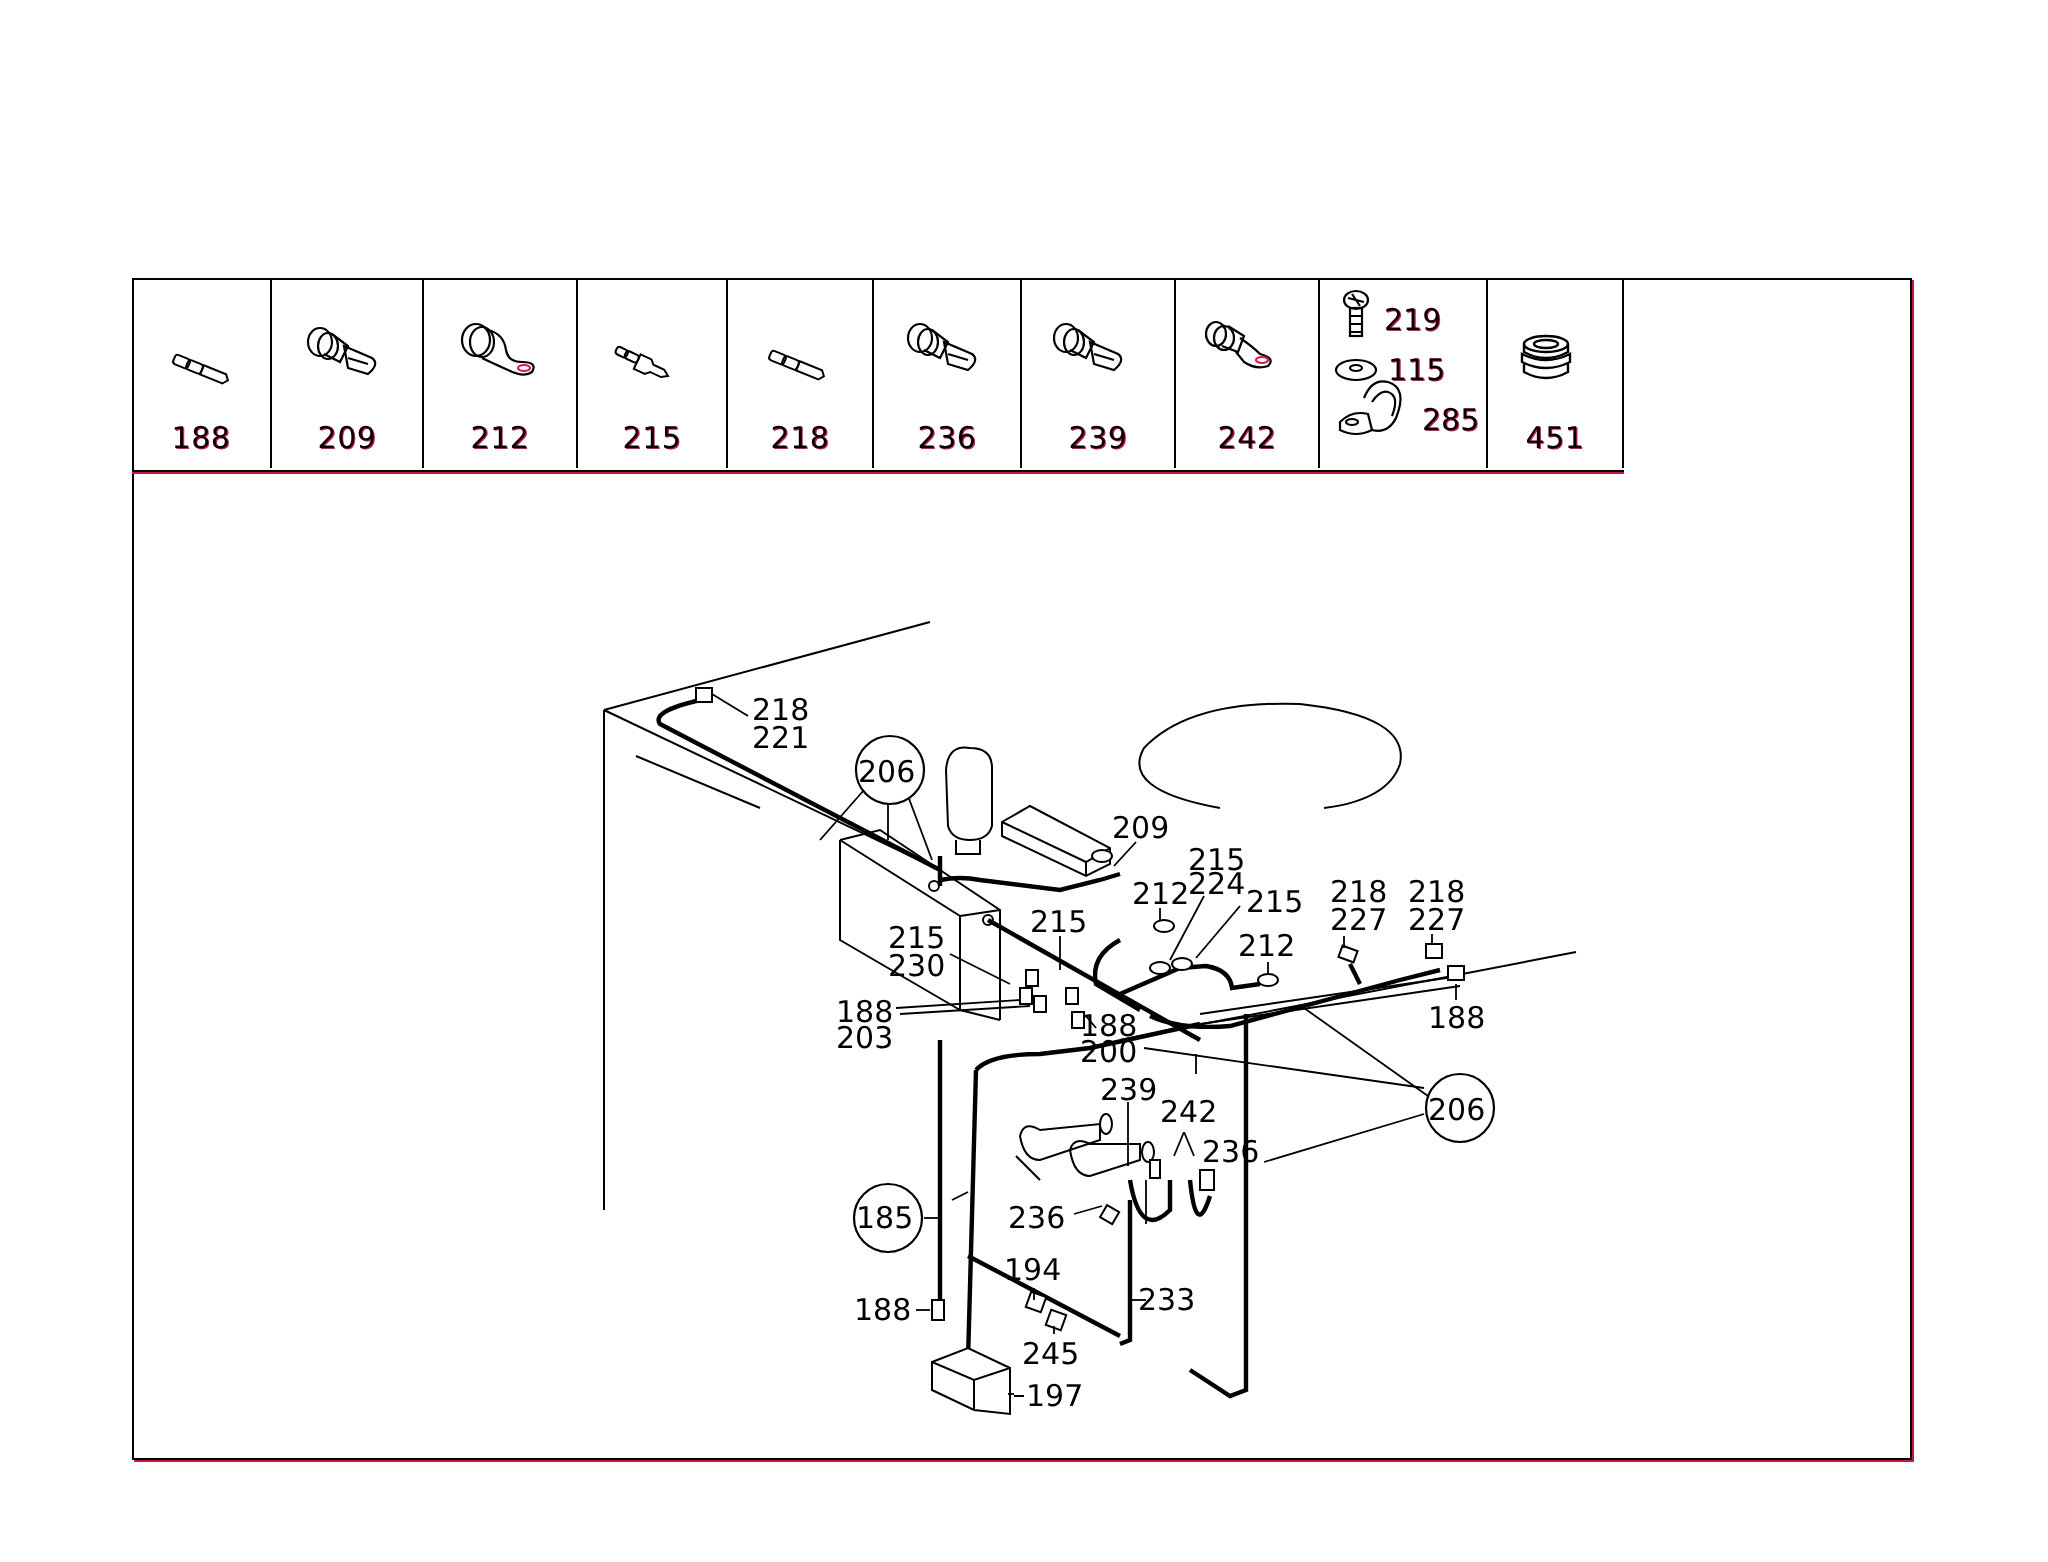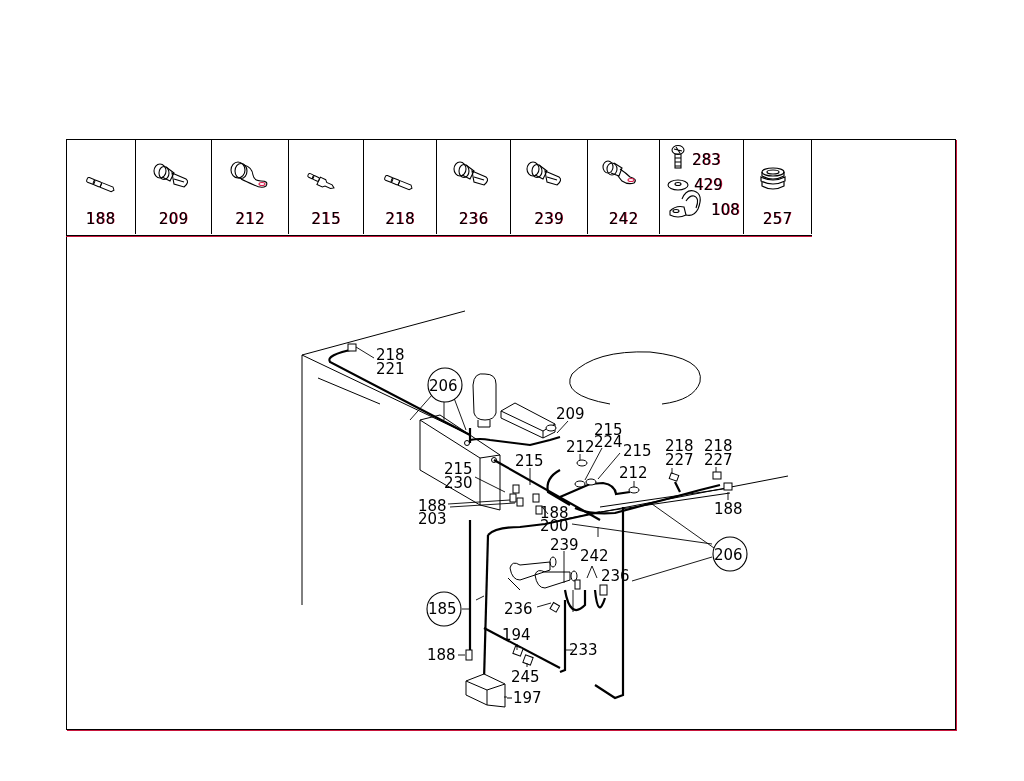--- a/index.html
+++ b/index.html
@@ -133,36 +133,36 @@
 
         <ellipse cx="18" cy="46" rx="10" ry="5"></ellipse>
         <ellipse cx="18" cy="45" rx="3" ry="1.5"></ellipse>
 
         <path d="M22 60 q4 -10 12 -8 q10 3 4 18 q-4 8 -12 6"></path>
         <path d="M26 62 q4 -6 8 -5 q6 2 2 12"></path>
         <path d="M10 72 q6 -6 14 -4 l2 8 q-8 4 -16 0 z"></path>
         <ellipse cx="16" cy="72" rx="3" ry="1.5"></ellipse>
       </g>
     </svg>
-    <div class="stack-lbl" style="left:32px;top:12px">283</div>
-    <div class="stack-lbl" style="left:34px;top:37px">429</div>
-    <div class="stack-lbl" style="left:51px;top:62px">108</div>
+    <div class="stack-lbl" style="left:32px;top:12px">219</div>
+    <div class="stack-lbl" style="left:34px;top:37px">115</div>
+    <div class="stack-lbl" style="left:51px;top:62px">285</div>
   </div>
 
   <div class="cell" style="width:68px">
     <svg width="68" height="95">
       <g fill="none" stroke="#000" stroke-width="1.2">
         <ellipse cx="29" cy="33" rx="11" ry="4"></ellipse>
         <ellipse cx="29" cy="33" rx="6" ry="2"></ellipse>
         <path d="M18 33 v4 q11 6 22 0 v-4"></path>
         <path d="M17 38 q12 6 24 0 v4 q-12 6 -24 0 z"></path>
         <path d="M18 43 v4 q11 6 22 0 v-4"></path>
       </g>
     </svg>
-    <div class="lbl">257</div>
+    <div class="lbl">451</div>
   </div>
 </div>
 
 <svg id="diagram" width="1024" height="781">
   <g fill="none" stroke="#000" stroke-width="1">
 
     <path d="M302 355 L302 605"></path>
     <path d="M302 355 L465 311"></path>
     <path d="M302 355 L470 435"></path>
     <path d="M318 378 L380 404"></path>

